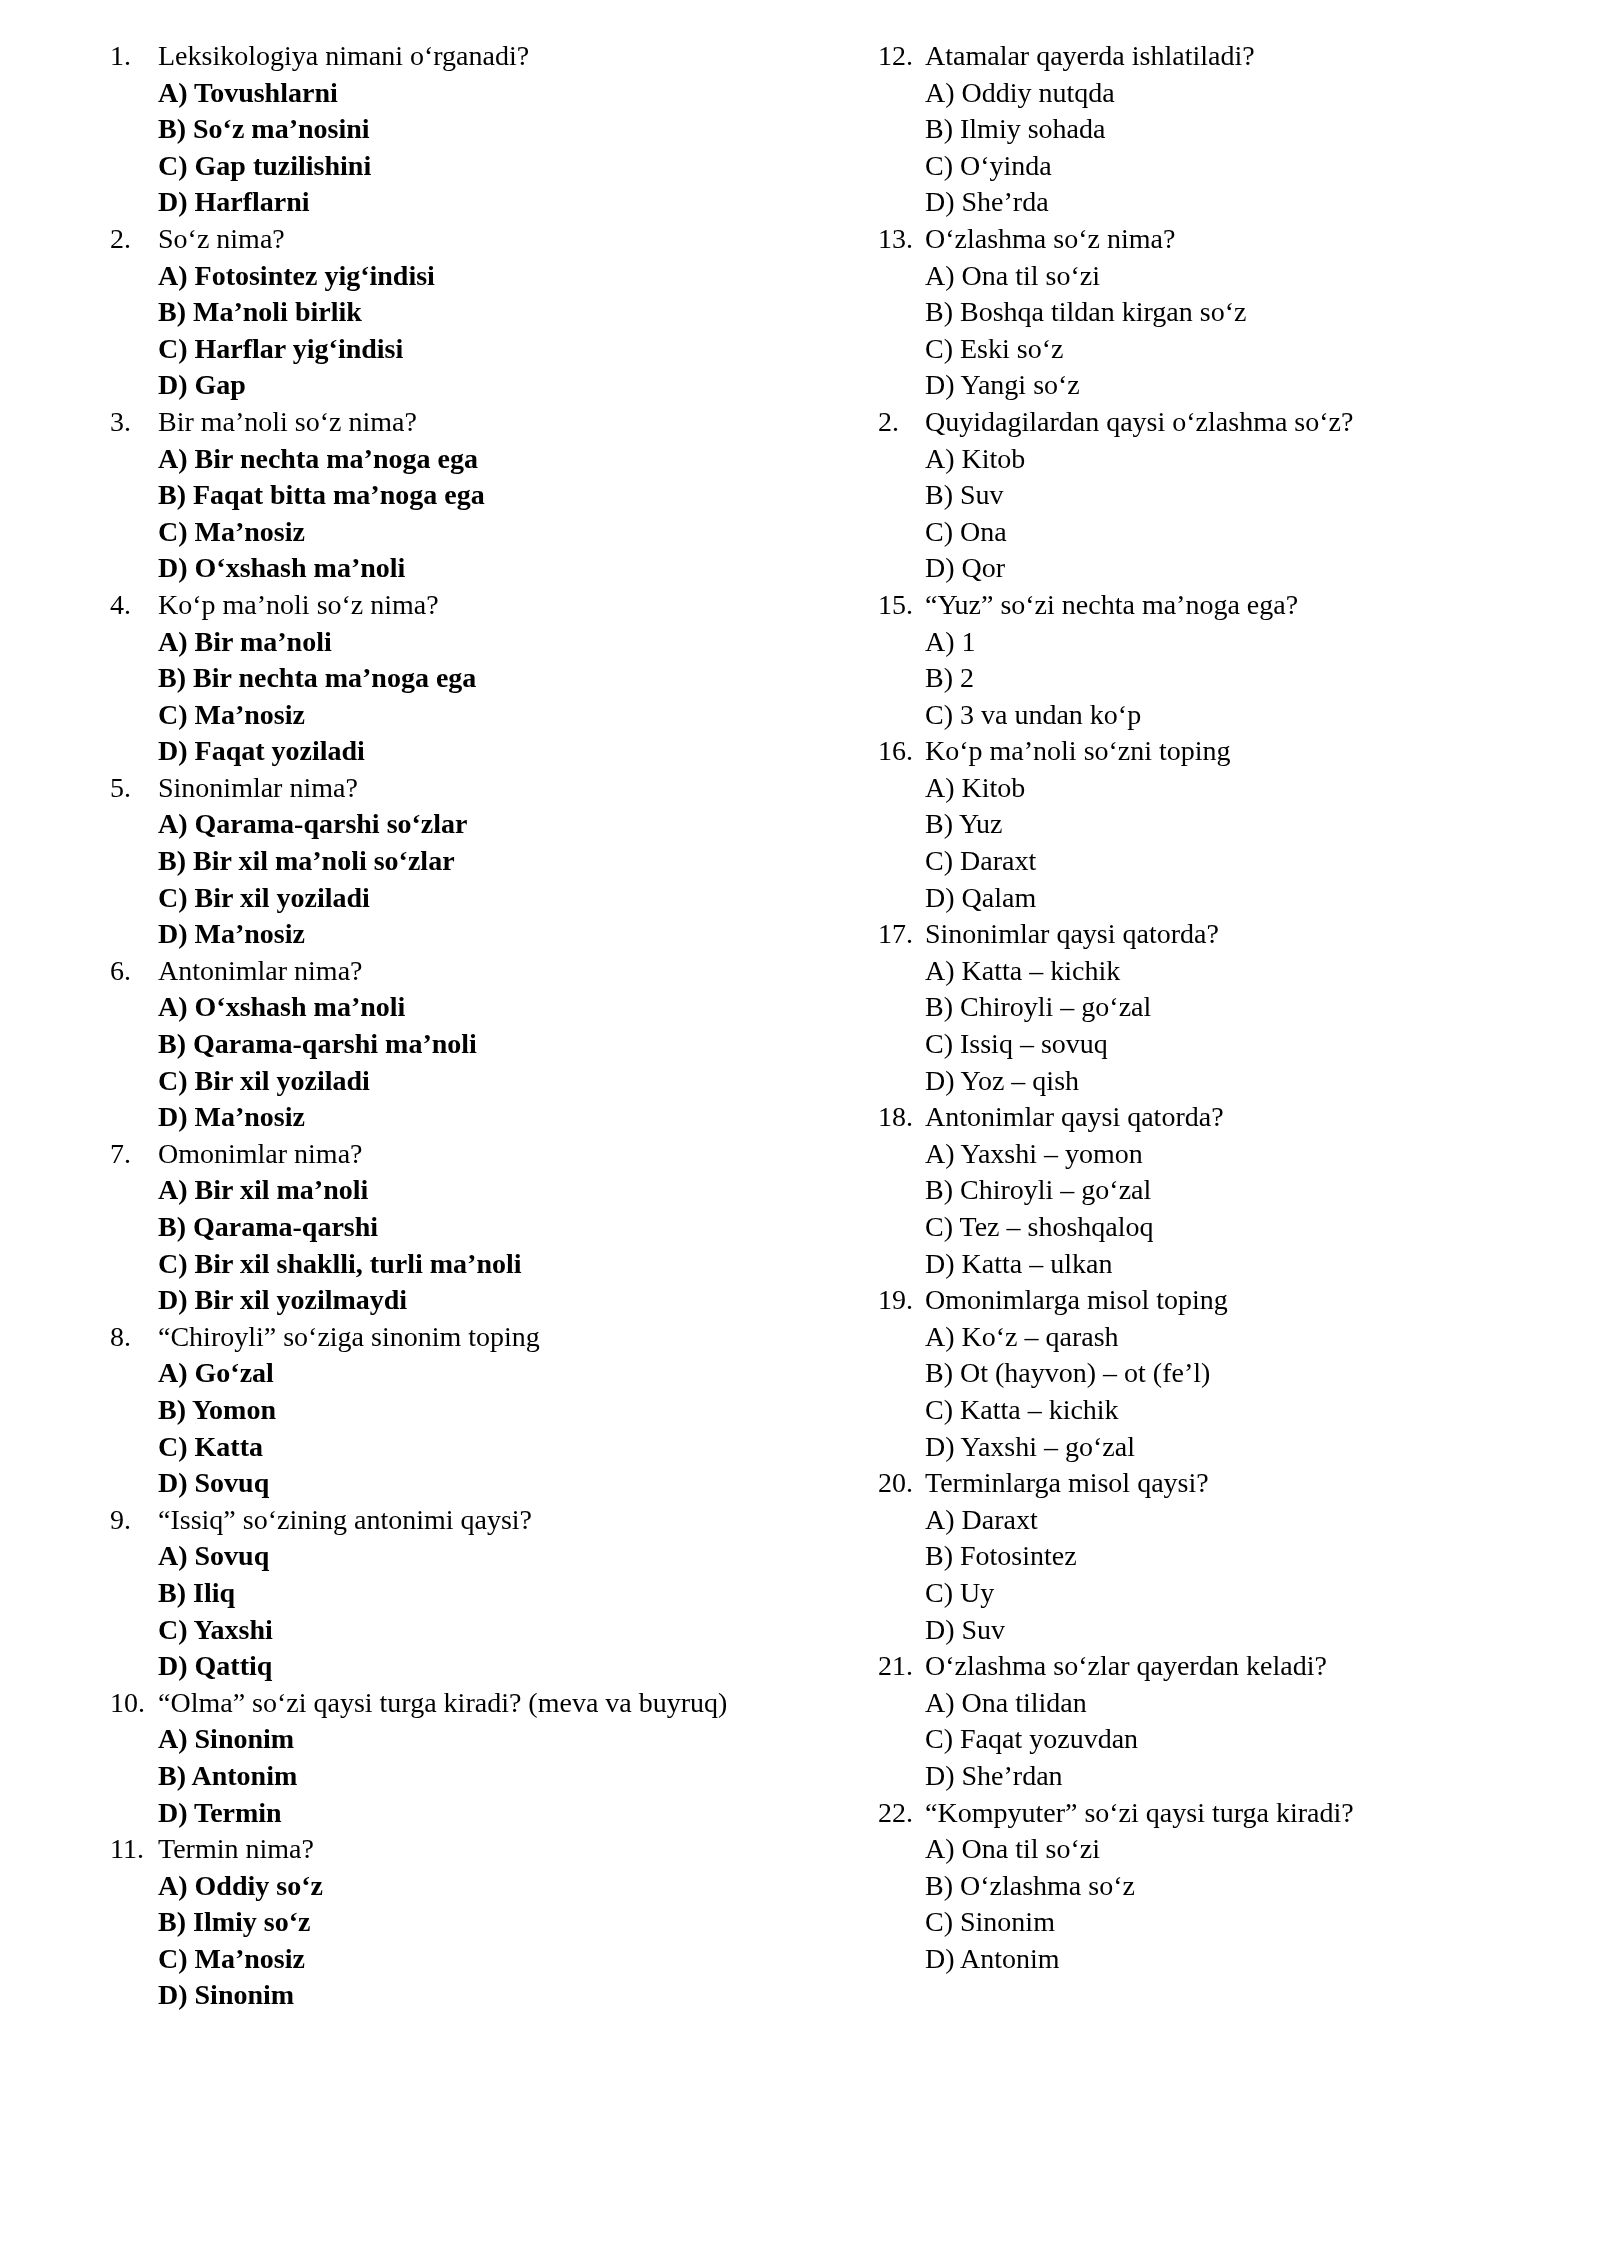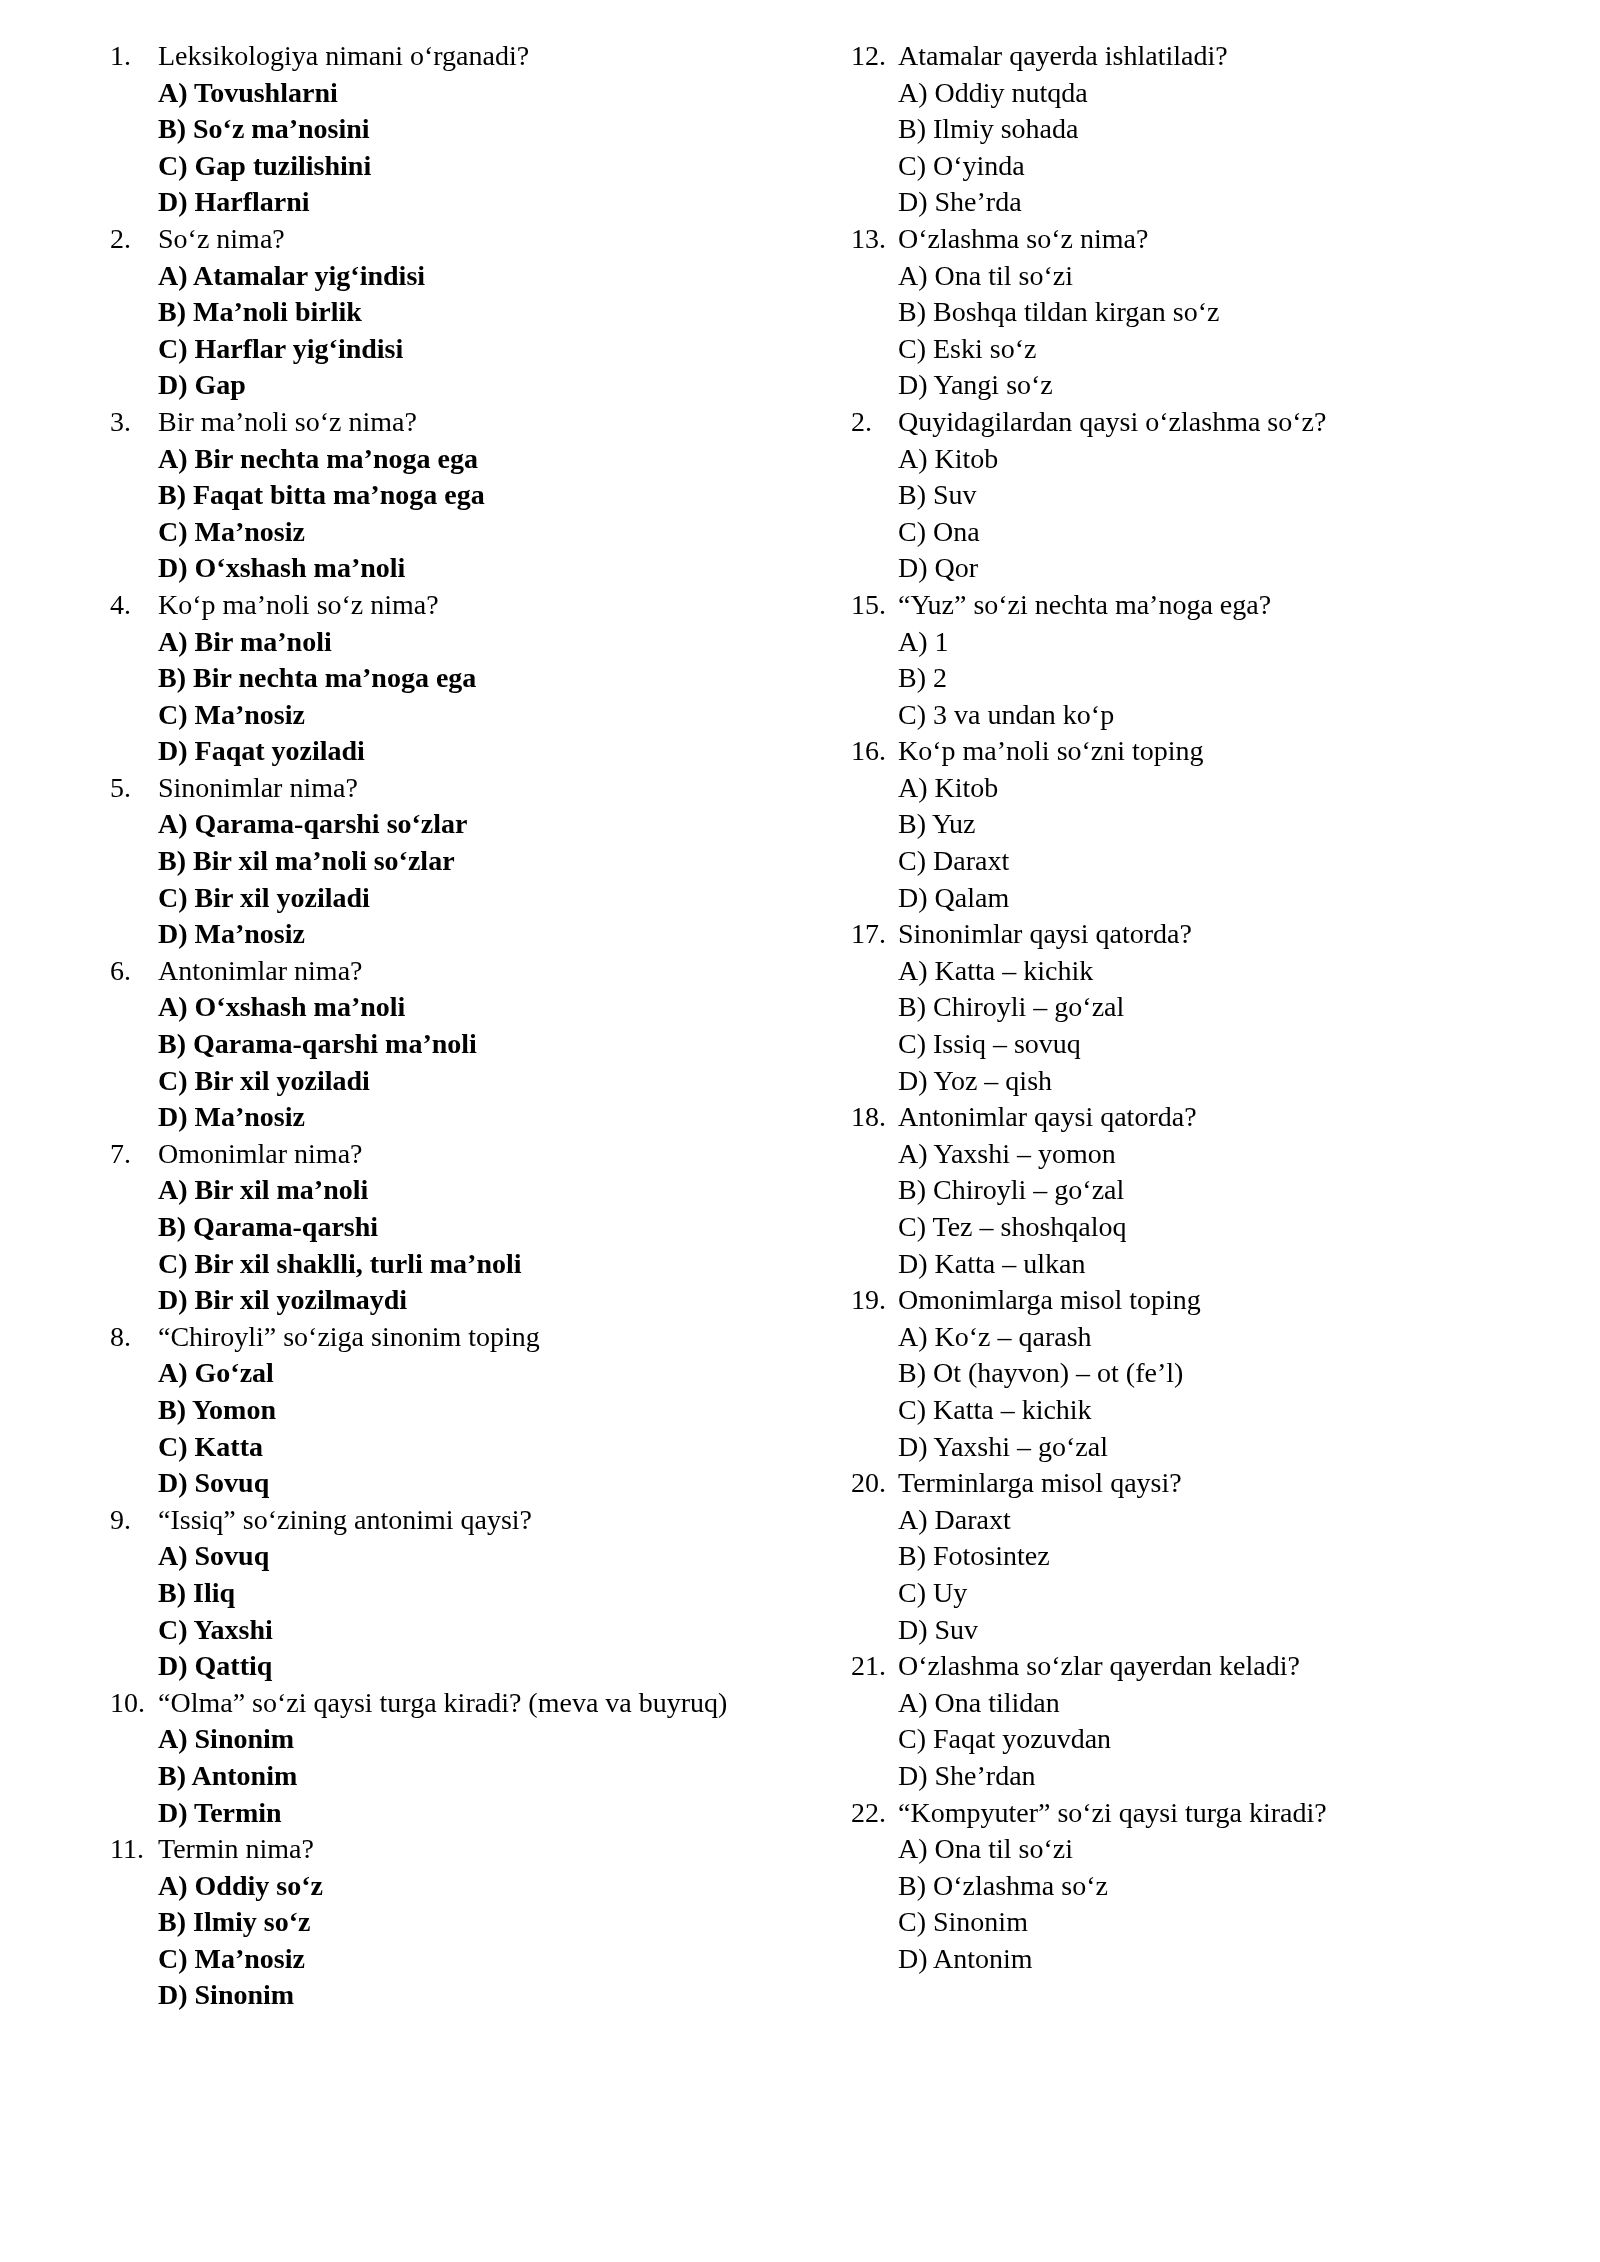--- a/index.html
+++ b/index.html
@@ -16,21 +16,21 @@
     font-size: 28px;
     line-height: 36.6px;
     overflow: hidden;
   }
   .quiz-column {
     position: absolute;
     top: 38px;
     white-space: nowrap;
   }
   .col-left  { left: 110px; }
-  .col-right { left: 851px; }
+  .col-right { left: 878px; }
   .q-line {
     display: flex;
     align-items: baseline;
   }
   .q-num {
     display: inline-block;
     flex: 0 0 auto;
   }
   .col-left  .q-num { width: 48px; }
   .col-right .q-num { width: 47px; }
@@ -53,21 +53,21 @@
       <div class="option-line">B) So‘z ma’nosini</div>
       <div class="option-line">C) Gap tuzilishini</div>
       <div class="option-line">D) Harflarni</div>
     </div>
 
   <div class="question">
     <div class="q-line">
       <span class="q-num">2.</span>
         <span class="q-text">So‘z nima?</span>
     </div>
-  <div class="option-line">A) Atamalar yig‘indisi</div>
+  <div class="option-line">A) Fotosintez yig‘indisi</div>
       <div class="option-line">B) Ma’noli birlik</div>
       <div class="option-line">C) Harflar yig‘indisi</div>
       <div class="option-line">D) Gap</div>
     </div>
 
   <div class="question">
     <div class="q-line">
       <span class="q-num">3.</span>
         <span class="q-text">Bir ma’noli so‘z nima?</span>
     </div>

